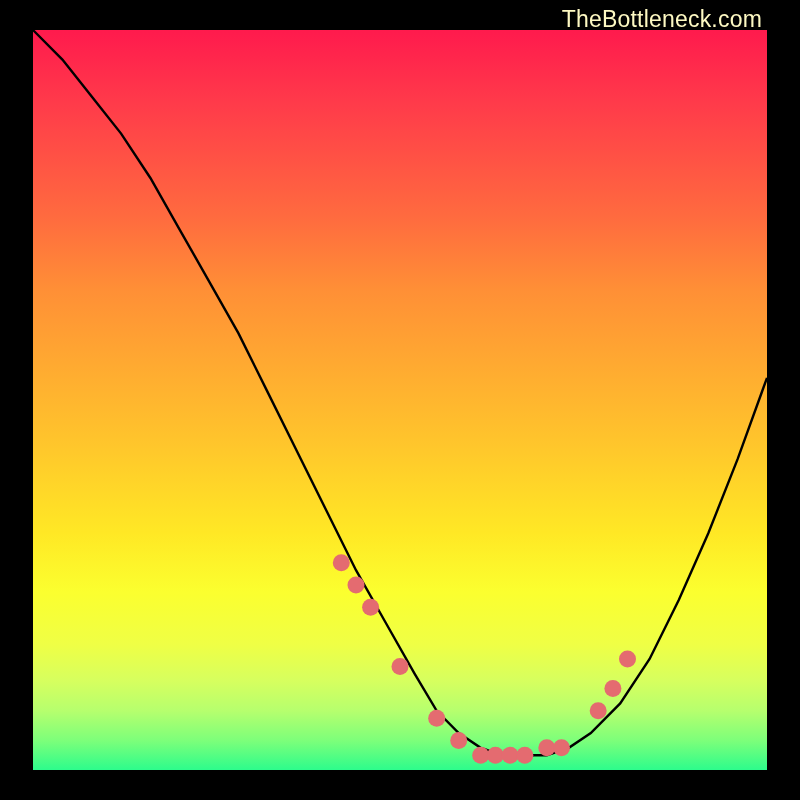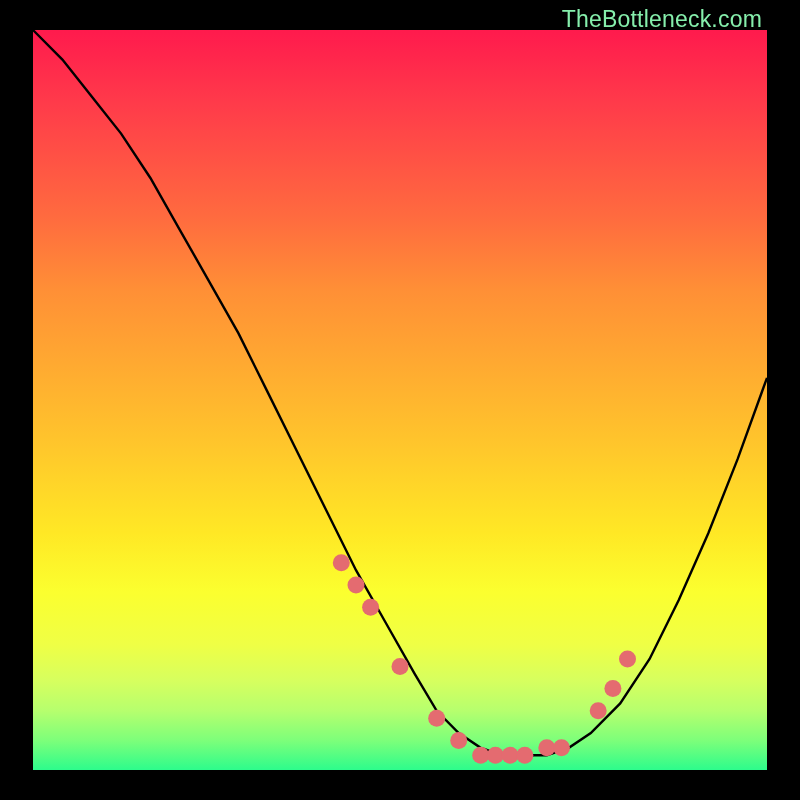--- a/index.html
+++ b/index.html
@@ -45,21 +45,21 @@
       #7dff7a 96%,
       #2dfc8c 100%
     );
   }
   .watermark {
     position: absolute;
     top: 6px;
     right: 38px;
     font-family: Arial, Helvetica, sans-serif;
     font-size: 23px;
-    color: #86efac;
+    color: #fef9c3;
     letter-spacing: 0.2px;
   }
   svg.curve {
     position: absolute;
     left: 0; top: 0;
     width: 734px;
     height: 740px;
     overflow: visible;
   }
 </style>

